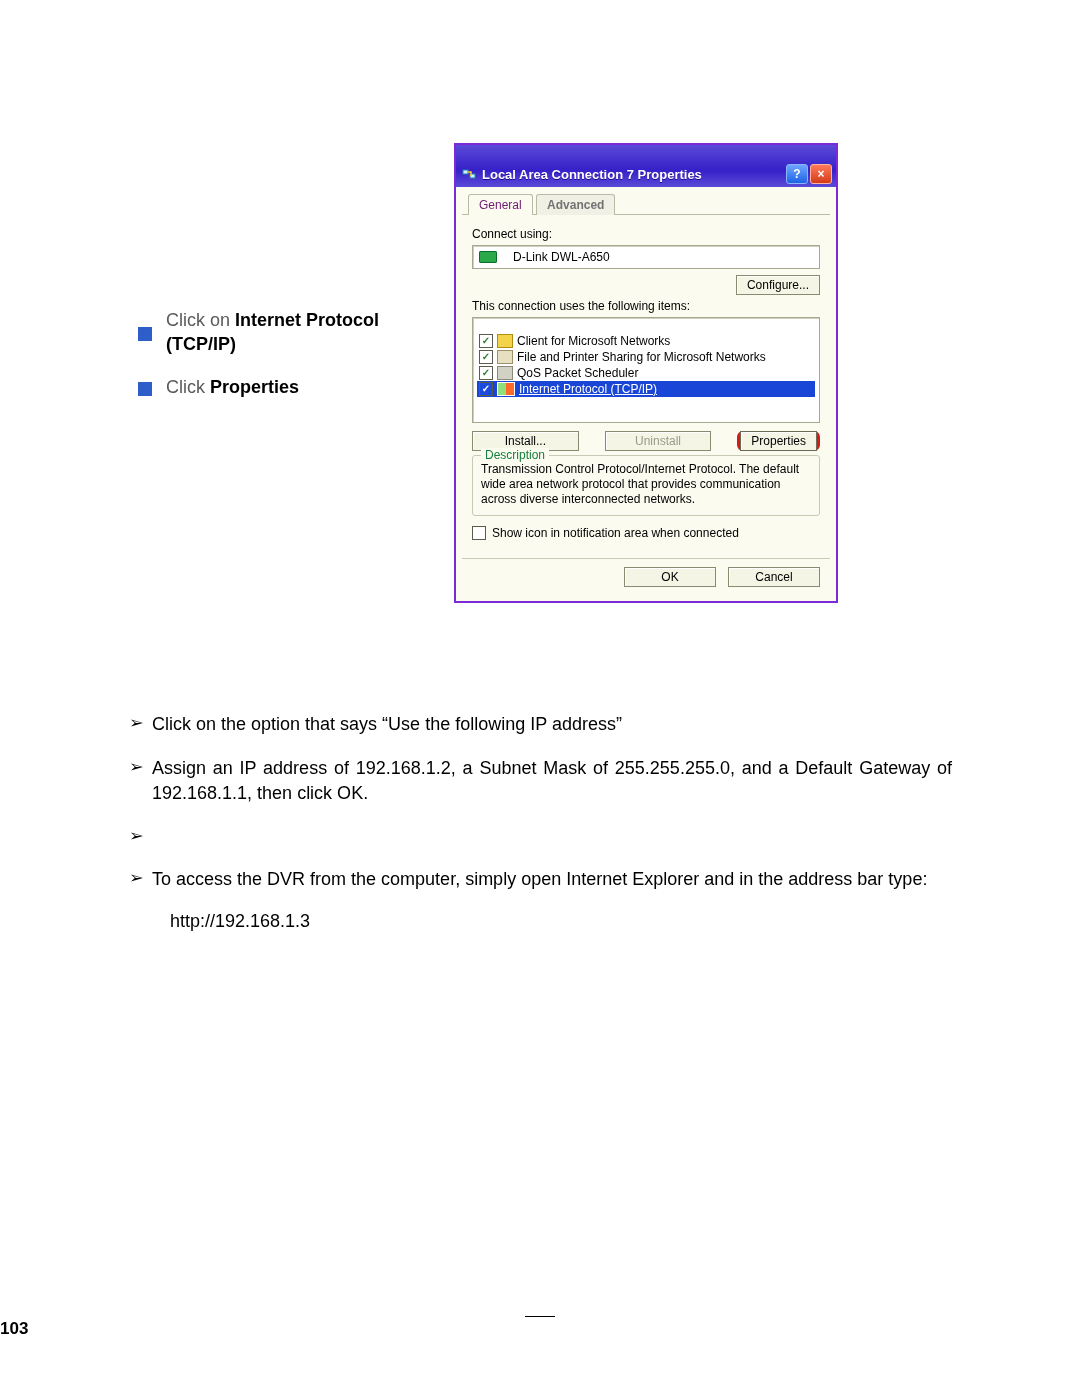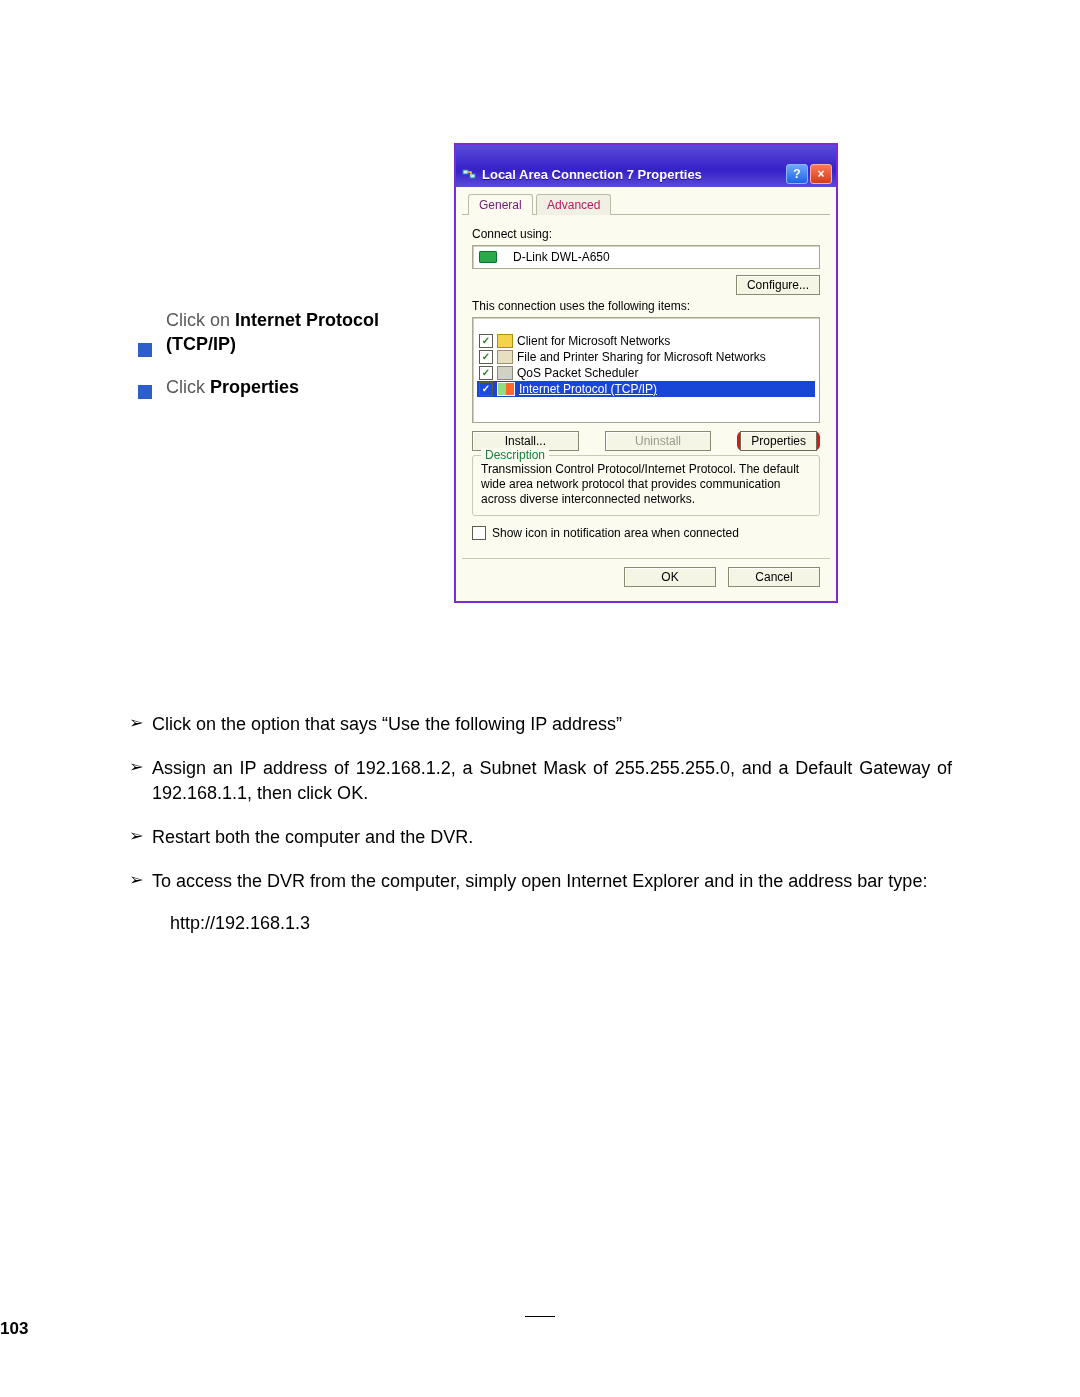--- a/index.html
+++ b/index.html
@@ -7,21 +7,21 @@
     width:1080px; height:1397px;
     background:#ffffff;
     font-family:Arial, Helvetica, sans-serif;
     color:#000;
     position:relative;
   }
   .page { position:relative; width:1080px; height:1397px; }
 
   
   .left-col { position:absolute; left:138px; top:308px; width:300px; }
-  .bullet-row { display:flex; align-items:flex-end; margin-bottom:18px; }
+  .bullet-row { display:flex; align-items:center; margin-bottom:18px; }
   .blue-square {
     width:14px; height:14px; background:#2d5ec9;
     margin-top:4px; margin-right:14px; flex:0 0 auto;
   }
   .bullet-text { font-size:18px; color:#5a5a5a; line-height:1.35; }
   .bullet-text b, .bullet-text strong { color:#000; font-weight:bold; }
 
   
   .dialog {
     position:absolute; left:454px; top:143px;
@@ -59,21 +59,21 @@
   .tab {
     display:inline-block;
     padding:3px 10px;
     border:1px solid #b8bca6; border-bottom:none;
     background:#fbfbf0;
     position:relative; top:1px;
     font-size:12px; color:#701a75;
     border-top-left-radius:3px; border-top-right-radius:3px;
     cursor:default;
   }
-  .tab.inactive { background:#f0f0e4; color:#be185d; }
+  .tab.inactive { background:#f0f0e4; color:#737373;font-weight:bold; }
 
   .panel { padding:8px 10px 6px 10px; }
 
   .lbl { font-size:12px; color:#000; margin:4px 0; }
   .sunken {
     background:#fff; border:1px solid #a8a890;
     box-shadow:inset 1px 1px 0 #d0d0c0;
   }
   .adapter-row { display:flex; align-items:center; padding:4px 6px; gap:16px; }
   .nic-icon { width:18px; height:12px; background:#2aa84a; border-radius:2px; box-shadow:0 0 0 1px #0a6f28 inset; }
@@ -240,21 +240,20 @@
     <div class="arrow-item">
       <span class="arrow-glyph">➢</span>
       <span class="txt">Click on the option that says “Use the following IP address”</span>
     </div>
     <div class="arrow-item">
       <span class="arrow-glyph">➢</span>
       <span class="txt">Assign an IP address of 192.168.1.2, a Subnet Mask of 255.255.255.0, and a Default Gateway of 192.168.1.1, then click OK.</span>
     </div>
     <div class="arrow-item">
       <span class="arrow-glyph">➢</span>
-      <span class="txt">Restart both the computer and the DVR.</span>
     </div>
     <div class="arrow-item">
       <span class="arrow-glyph">➢</span>
       <span class="txt">To access the DVR from the computer, simply open Internet Explorer and in the address bar type:</span>
     </div>
     <div class="url-line">http://192.168.1.3</div>
   </div>
 
   <div class="page-footer">
     <div class="pf-rule"></div>

